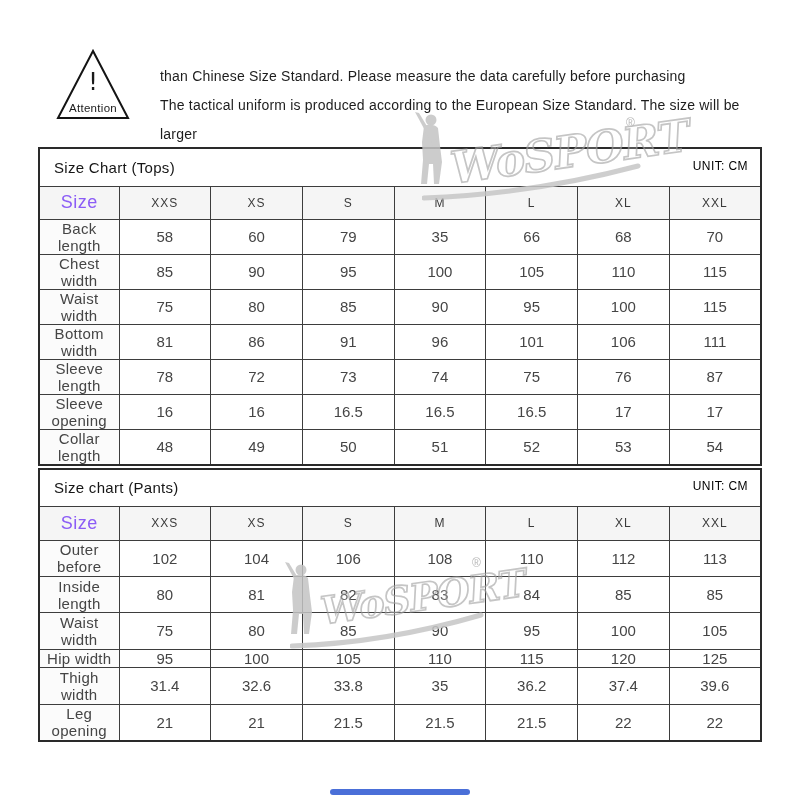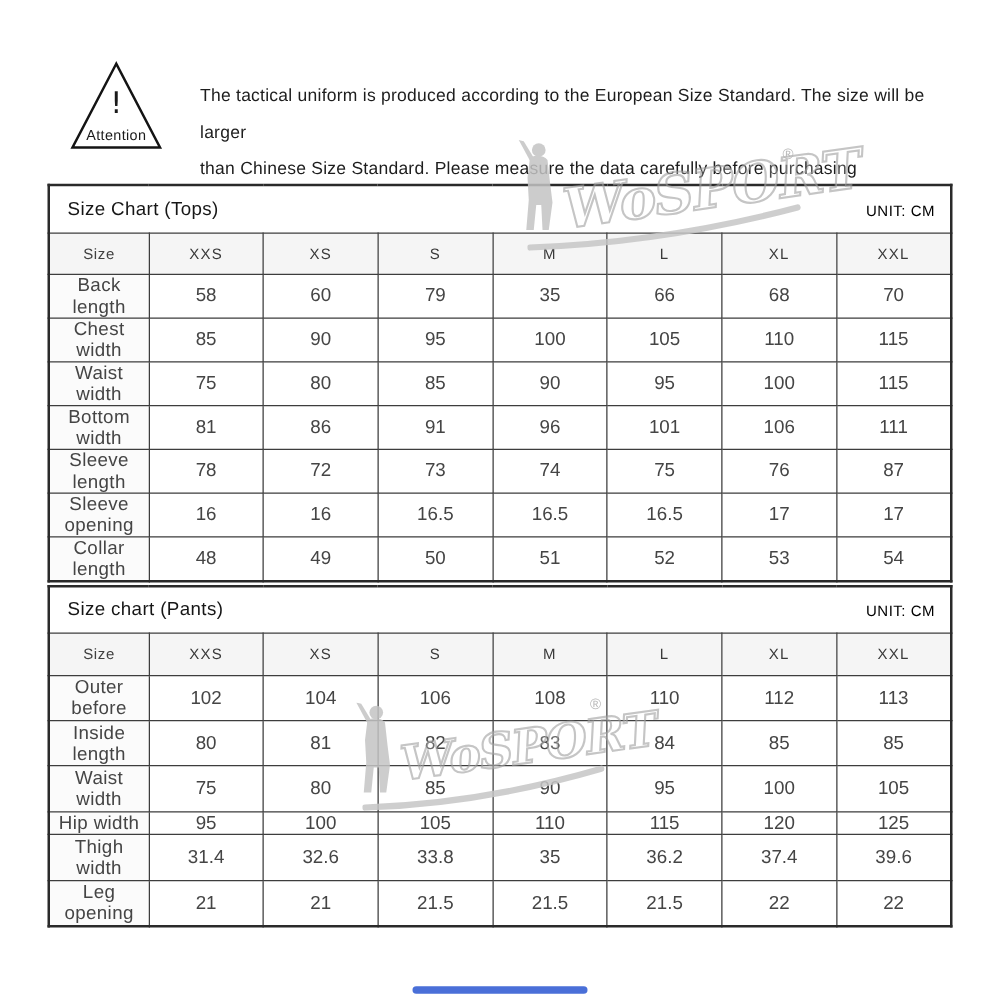--- a/index.html
+++ b/index.html
@@ -14,26 +14,26 @@
   .attn-label{font-family:"Liberation Sans",sans-serif;font-size:11.5px;fill:#1a1a1a;letter-spacing:0.3px;}
   
   .notice{position:absolute;left:160px;top:62px;width:606px;color:#1d1d1d;
           font-size:14px;line-height:29px;letter-spacing:0.2px;}
   
   .size-table{position:absolute;left:38px;width:724px;border-collapse:collapse;
               table-layout:fixed;background:#fff;border:2px solid #2a2a2a;}
   .size-table td{border:1px solid #3d3d3d;text-align:center;vertical-align:middle;
                  padding:0;color:#454545;font-size:15px;overflow:hidden;}
   .title-cell{border-bottom:1px solid #3d3d3d;}
-  .title-flex{display:flex;justify-content:space-between;align-items:flex-end;
+  .title-flex{display:flex;justify-content:space-between;align-items:flex-start;
               padding:0 12px 0 14px;}
   .tbl-title{font-size:15px;color:#161616;letter-spacing:0.3px;}
   .tbl-unit{font-size:12px;color:#000000;letter-spacing:0.4px;}
   .hdr-row td{background:#f5f5f5;color:#3a3a3a;font-size:12px;letter-spacing:1px;}
-  .hdr-row td.corner{font-size:12px;letter-spacing:0.5px;color:#404040;margin-top:32px;}
+  .hdr-row td.corner{font-size:18px;letter-spacing:0.5px;color:#8b5cf6;margin-top:32px;}
   .row-label{font-size:12.5px;color:#222222;letter-spacing:0.3px;background:#fbfbfb;}
   #tops-table{top:147px;height:305px;}
   #pants-table{top:468px;height:274px;}
   #tops-table .title-row{height:38px;}  #tops-table .hdr-row{height:33px;}
   #pants-table .title-row{height:37px;} #pants-table .hdr-row{height:34px;}
   
   .watermark{position:absolute;z-index:5;pointer-events:none;}
   .wm-top{left:404px;top:104px;width:260px;height:100px;}
   .wm-mid{left:276px;top:548px;width:225px;height:108px;}
   .wm-text{
@@ -64,22 +64,22 @@
 
   <div class="attention">
     <svg width="78" height="76" viewBox="0 0 78 76">
       <polygon points="39,3 4,70 74,70" fill="#ffffff" stroke="#141414" stroke-width="2"></polygon>
       <text x="39" y="42" text-anchor="middle" class="attn-symbol">!</text>
       <text x="39" y="64" text-anchor="middle" class="attn-label">Attention</text>
     </svg>
   </div>
 
   <div class="notice">
+    <div>than Chinese Size Standard. Please measure the data carefully before purchasing</div>
     <div>The tactical uniform is produced according to the European Size Standard. The size will be larger</div>
-    <div>than Chinese Size Standard. Please measure the data carefully before purchasing</div>
   </div>
 
   <table class="size-table" id="tops-table">
     <colgroup>
       <col style="width:80px">
         <col>
         <col>
         <col>
         <col>
         <col>

